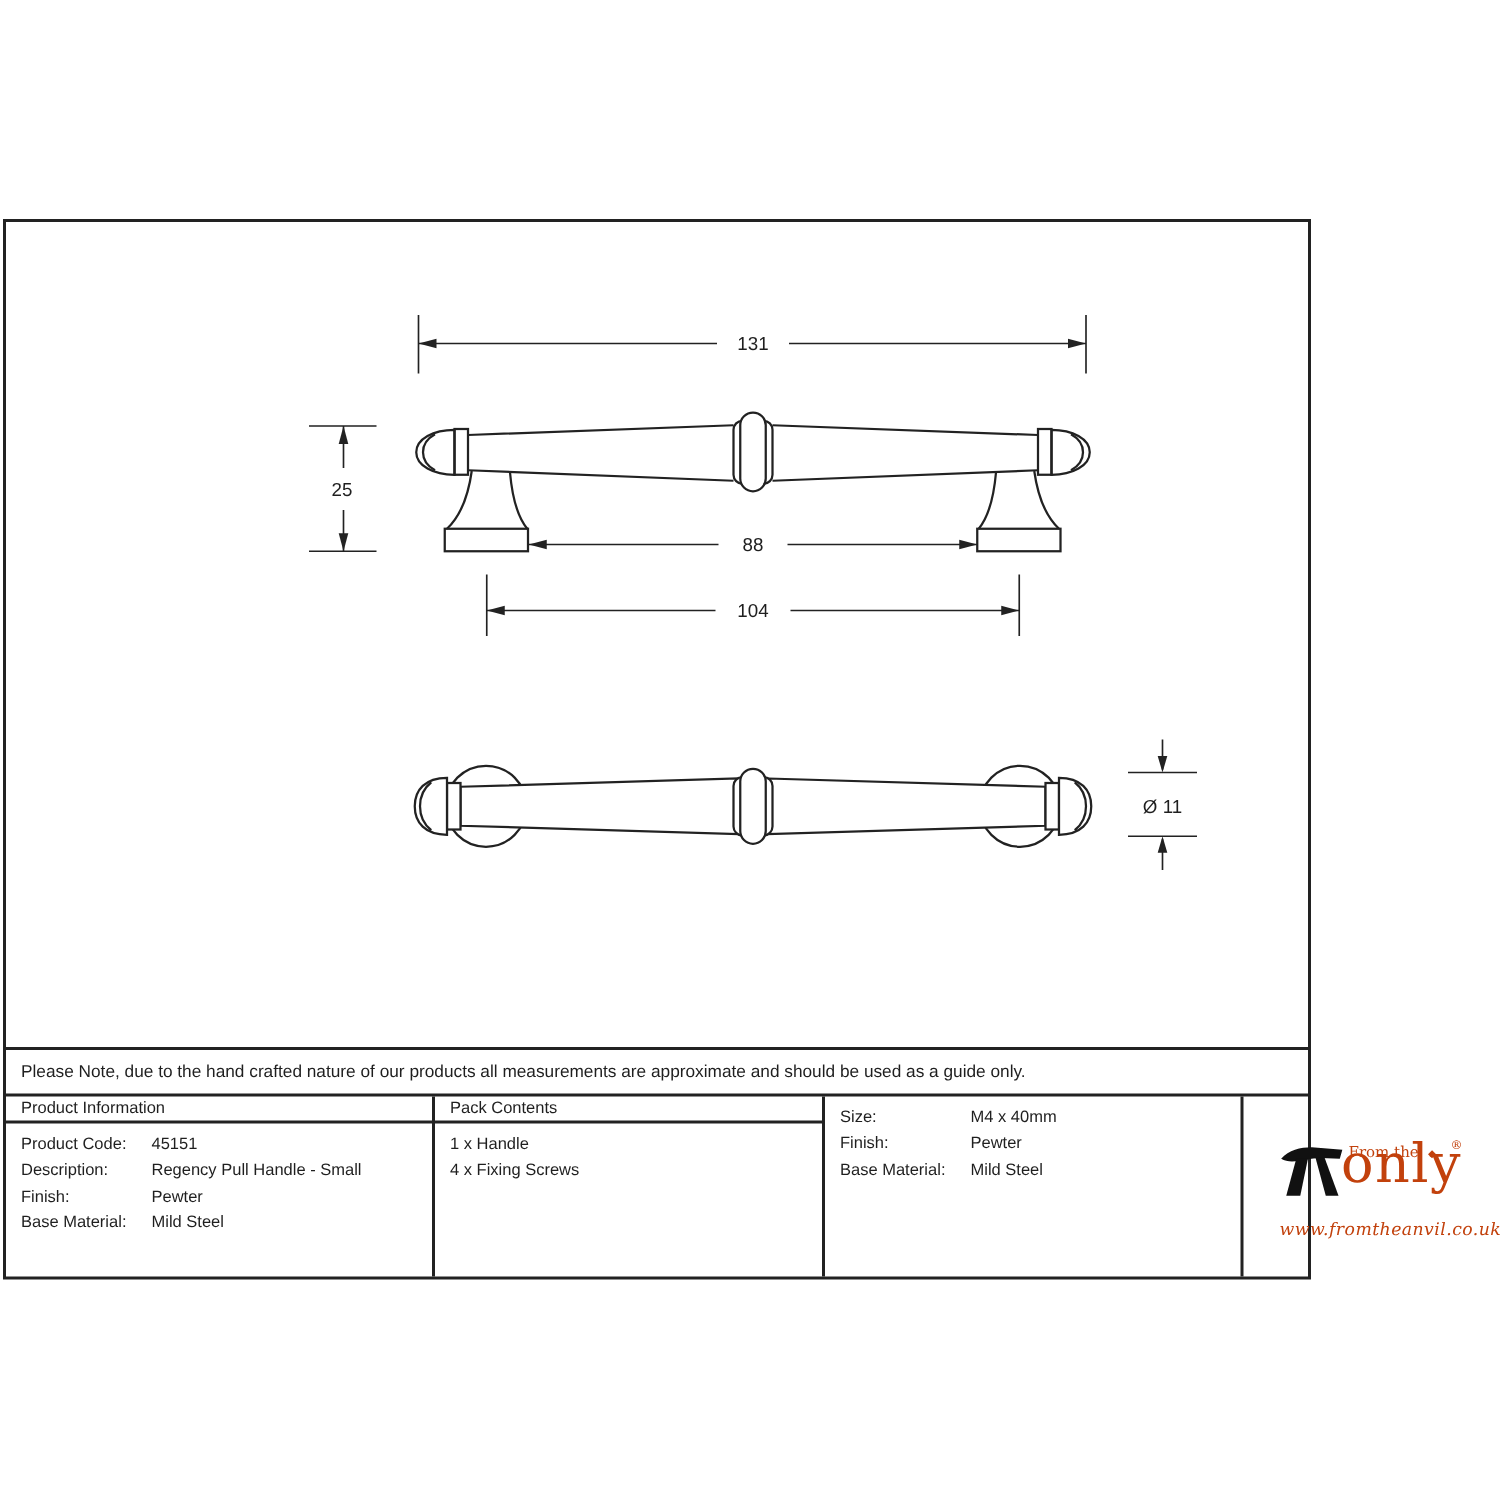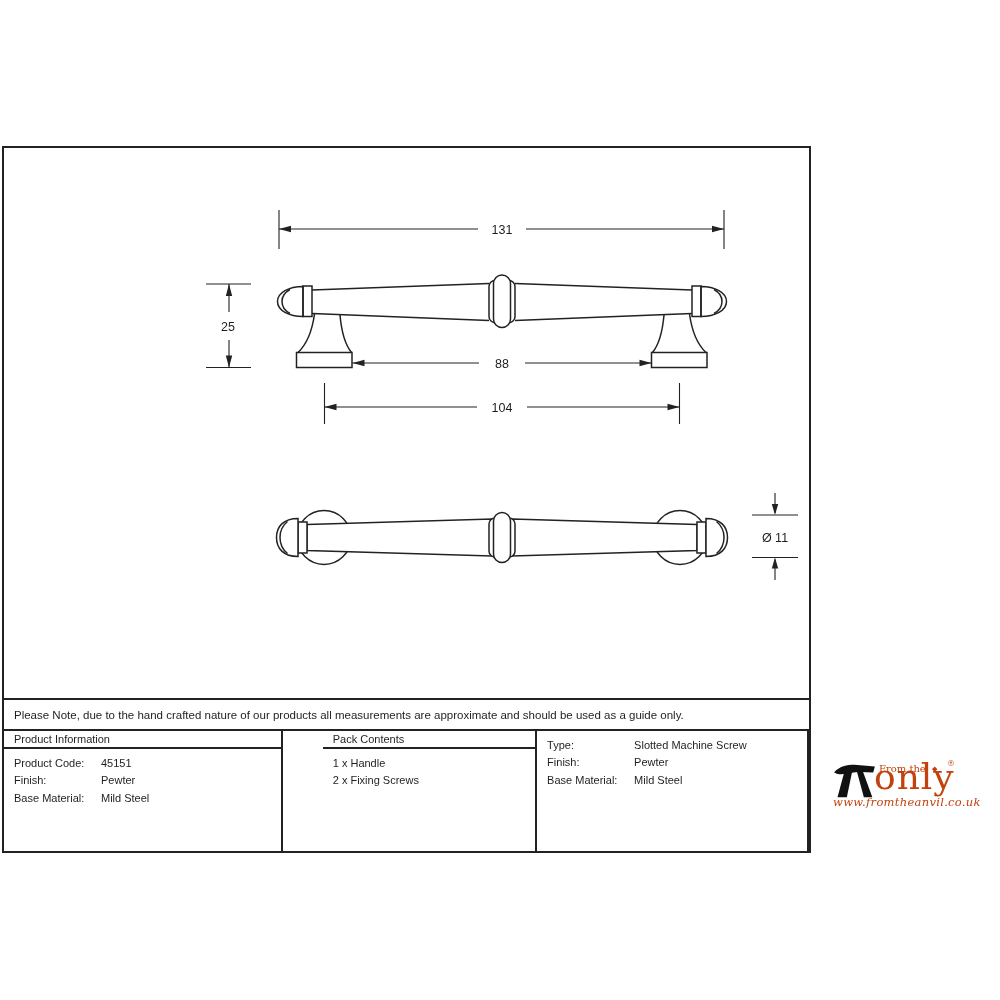--- a/index.html
+++ b/index.html
@@ -1,37 +1,37 @@
 <!DOCTYPE html>
 <html><head>
 <meta charset="utf-8">
 <style>
   html,body{margin:0;padding:0;background:#ffffff;}
   body{width:1000px;height:1000px;position:relative;font-family:"Liberation Sans",sans-serif;color:#1f1f1f;}
-  .frame{position:absolute;left:2px;top:146px;width:809px;height:707px;border:2px solid #222;box-sizing:border-box;background:#fff;}
+  .frame{position:absolute;left:2px;top:146px;width:872px;height:707px;border:2px solid #222;box-sizing:border-box;background:#fff;}
   .drawing-svg{position:absolute;left:0;top:0;width:1000px;height:1000px;pointer-events:none;}
   .note-row{position:absolute;left:0;right:0;top:550px;height:33px;box-sizing:border-box;border-top:2px solid #222;border-bottom:2px solid #222;display:flex;align-items:center;padding-left:10px;font-size:11.5px;}
   .spec-table{position:absolute;left:0;right:0;top:583px;bottom:0;display:flex;}
   .col{box-sizing:border-box;}
   .col.bordered{border-right:2px solid #222;}
   .col1{width:286px;}
-  .col2{width:260px;padding-left:40px;}
+  .col2{width:260px;}
   .col3{width:279px;}
   .col4{flex:1;position:relative;}
   .col-header{height:18px;box-sizing:border-box;border-bottom:2px solid #222;display:flex;align-items:center;padding-left:10px;font-size:11px;}
   .col-body{padding:6px 0 0 10px;font-size:11px;line-height:17.3px;}
   .kv .lbl{display:inline-block;width:87px;}
   
   .logo{position:absolute;left:24px;top:24px;width:130px;height:62px;color:#c2410c;}
   .logo .anvil-a{position:absolute;left:0;top:9px;width:43px;height:34px;}
   .logo .nvil{position:absolute;left:41px;top:1px;font-family:"DejaVu Serif","Liberation Serif",serif;font-size:36px;line-height:42px;letter-spacing:1px;}
   .logo .fromthe{position:absolute;left:46px;top:8px;font-family:"DejaVu Serif","Liberation Serif",serif;font-size:10px;}
   .logo .diamond{position:absolute;left:99px;top:10px;font-size:7px;}
   .logo .reg{position:absolute;left:114px;top:4px;font-size:8px;font-family:"DejaVu Serif","Liberation Serif",serif;}
-  .logo .url{position:absolute;left:0px;top:40px;font-family:"DejaVu Serif","Liberation Serif",serif;font-style:italic;font-size:11.5px;white-space:nowrap;letter-spacing:0.3px;}
+  .logo .url{position:absolute;left:0px;top:57px;font-family:"DejaVu Serif","Liberation Serif",serif;font-style:italic;font-size:11.5px;white-space:nowrap;letter-spacing:0.3px;}
   svg text{font-family:"Liberation Sans",sans-serif;font-size:12.5px;fill:#1f1f1f;}
 </style>
 </head>
 <body>
 
 <div class="frame">
 
   <div class="note-row">
     <span>Please Note, due to the hand crafted nature of our products all measurements are approximate and should be used as a guide only.</span>
   </div>
@@ -40,42 +40,45 @@
 
     <div class="col col1 bordered">
       <div class="col-header">
         <span>Product Information</span>
       </div>
       <div class="col-body">
         <div class="kv">
           <span class="lbl">Product Code:</span><span class="val">45151</span>
         </div>
         <div class="kv">
+          <span class="lbl">Description:</span><span class="val">Regency Pull Handle - Small</span>
+        </div>
+        <div class="kv">
           <span class="lbl">Finish:</span><span class="val">Pewter</span>
         </div>
         <div class="kv">
           <span class="lbl">Base Material:</span><span class="val">Mild Steel</span>
         </div>
       </div>
     </div>
 
     <div class="col col2 bordered">
       <div class="col-header">
         <span>Pack Contents</span>
       </div>
       <div class="col-body">
         <div>1 x Handle</div>
-        <div>2 x Fixing Screws</div>
+        <div>4 x Fixing Screws</div>
       </div>
     </div>
 
     <div class="col col3 bordered">
       <div class="col-body">
         <div class="kv">
-          <span class="lbl">Type:</span><span class="val">Slotted Machine Screw</span>
+          <span class="lbl">Size:</span><span class="val">M4 x 40mm</span>
         </div>
         <div class="kv">
           <span class="lbl">Finish:</span><span class="val">Pewter</span>
         </div>
         <div class="kv">
           <span class="lbl">Base Material:</span><span class="val">Mild Steel</span>
         </div>
       </div>
     </div>
 

